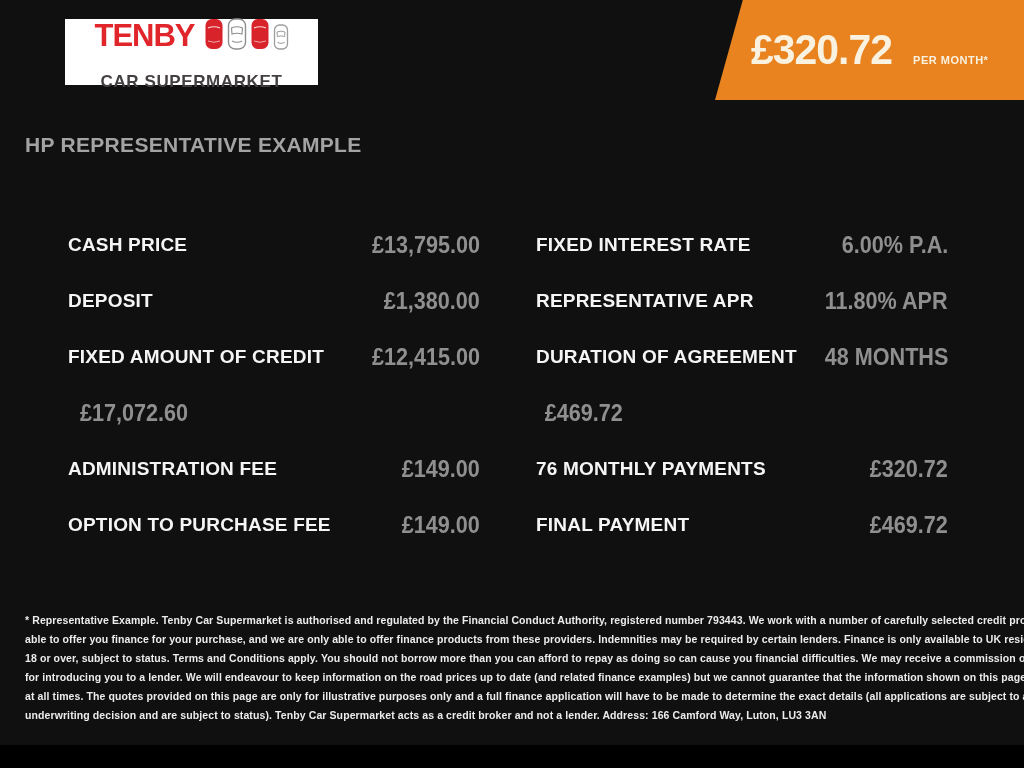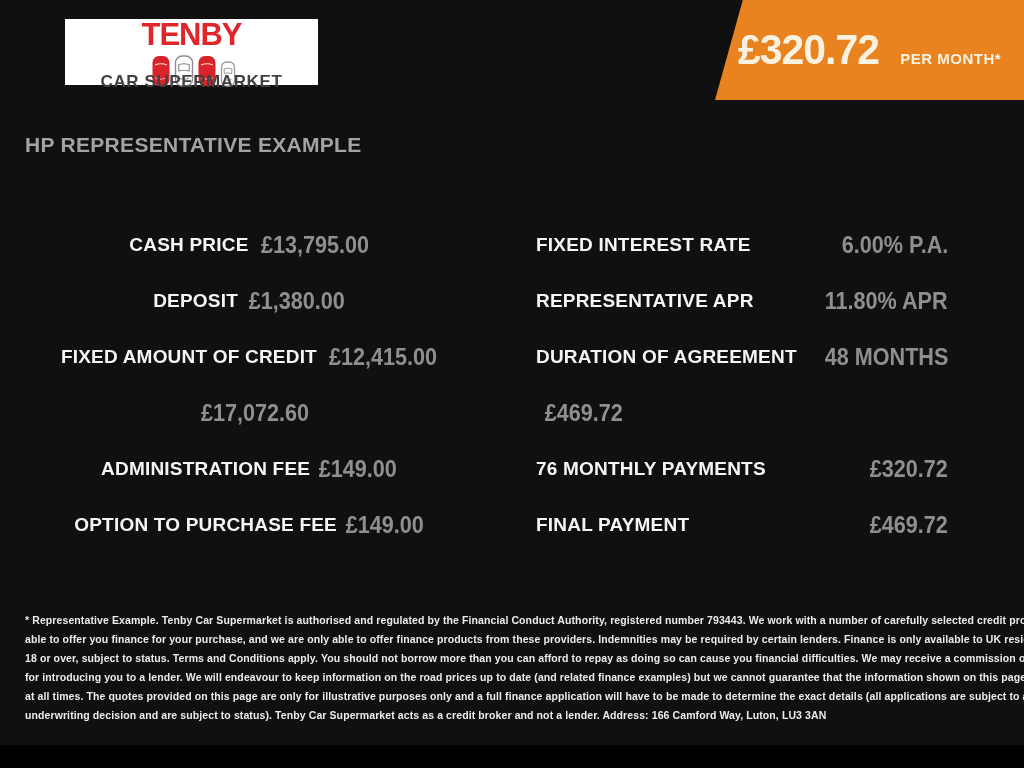--- a/index.html
+++ b/index.html
@@ -17,21 +17,20 @@
     position: absolute; left: 65px; top: 19px;
     width: 253px; height: 66px;
     background: #ffffff;
     display: flex; flex-direction: column;
     align-items: center; justify-content: center;
     padding-top: 4px;
   }
   .logo-row {
     display: flex; align-items: center; gap: 5px;
     height: 34px;
-    flex-direction: column;
   }
   .brand-name {
     color: #e0252b;
     font-size: 31px; font-weight: 700;
     letter-spacing: -1px;
     line-height: 1;
   }
   .car-strip { display: flex; align-items: flex-end; gap: 3px; margin-left: 4px; }
   .brand-tagline {
     color: #443f41;
@@ -55,39 +54,39 @@
   .banner-price {
     color: #faf2e1;
     font-size: 43px; font-weight: 700;
     line-height: 1.1;
     letter-spacing: -1px;
     transform: scaleX(0.95);
     transform-origin: left center;
   }
   .banner-suffix {
     color: #faf2e1;
-    font-size: 15px; font-weight: 700;
+    font-size: 11px; font-weight: 700;
     letter-spacing: 0.5px;
     margin-left: 14px;
   }
 
   
   .page-title {
     position: absolute; left: 25px; top: 133px;
     color: #a3a3a3;
     font-size: 21px; font-weight: 700;
     letter-spacing: 0.3px;
   }
 
   
   .fin-col {
     position: absolute; top: 217px;
     display: flex; flex-direction: column;
   }
-  .fin-col.left  { left: 43px;  width: 412px; align-items: center; }
+  .fin-col.left  { left: 68px;  width: 412px; }
   .fin-col.right { left: 536px; width: 412px; }
   .fin-row {
     height: 56px;
     display: flex; align-items: center; justify-content: space-between;
   }
   .fin-label {
     color: #f5f5f5;
     font-size: 19px; font-weight: 700;
     letter-spacing: 0.2px;
     white-space: nowrap;

